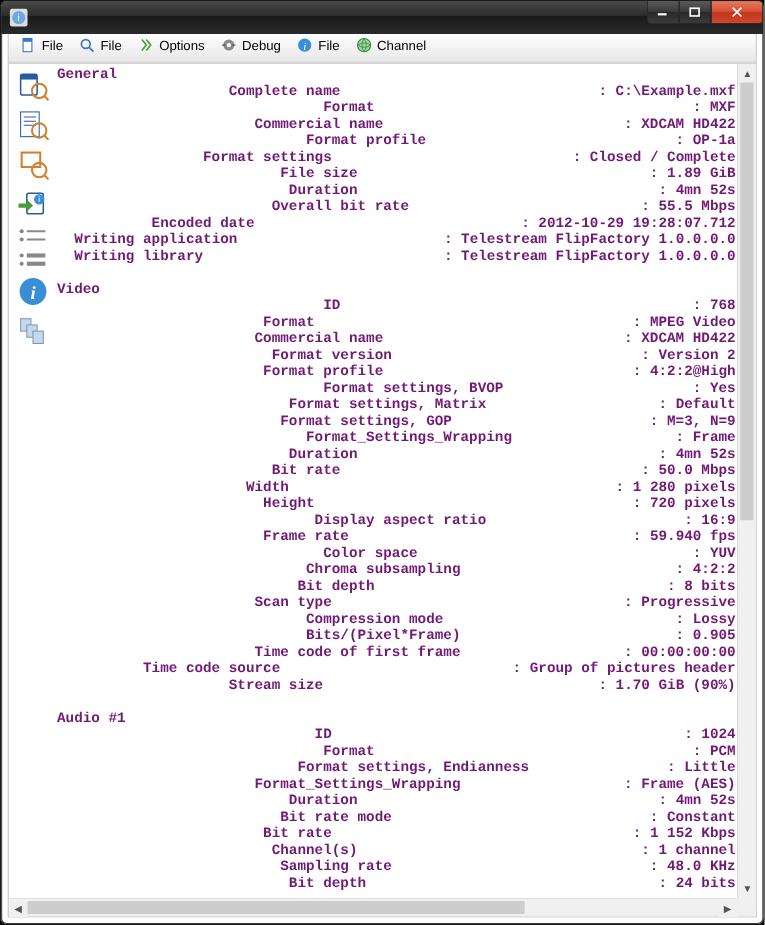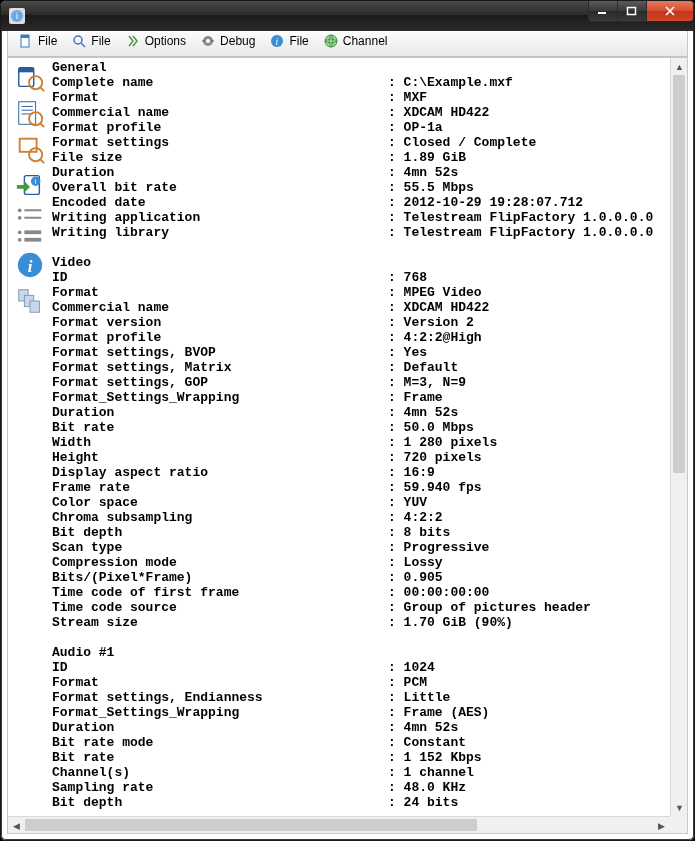--- a/index.html
+++ b/index.html
@@ -128,24 +128,24 @@
   .side-icon svg { width: 30px; height: 30px; }
   .info-pane {
     flex: 1;
     overflow: auto;
     font-family: "Courier New", monospace;
     font-size: 13px;
     font-weight: bold;
     line-height: 15px;
     padding: 2px 2px 2px 0;
     white-space: pre;
-    color: #000000;
+    color: #701a75;
   }
   .section-title { }
-  .row { display: flex; }
+  .row { display: flex; justify-content: flex-end; }
   .k { width: 336px; flex-shrink: 0; }
   .v::before { content: ": "; }
   .scrollbar-v {
     position: absolute;
     right: 0; top: 0; bottom: 17px;
     width: 17px;
     background: #f0f0f0;
     border-left: 1px solid #d8d8d8;
     display: flex;
     flex-direction: column;

